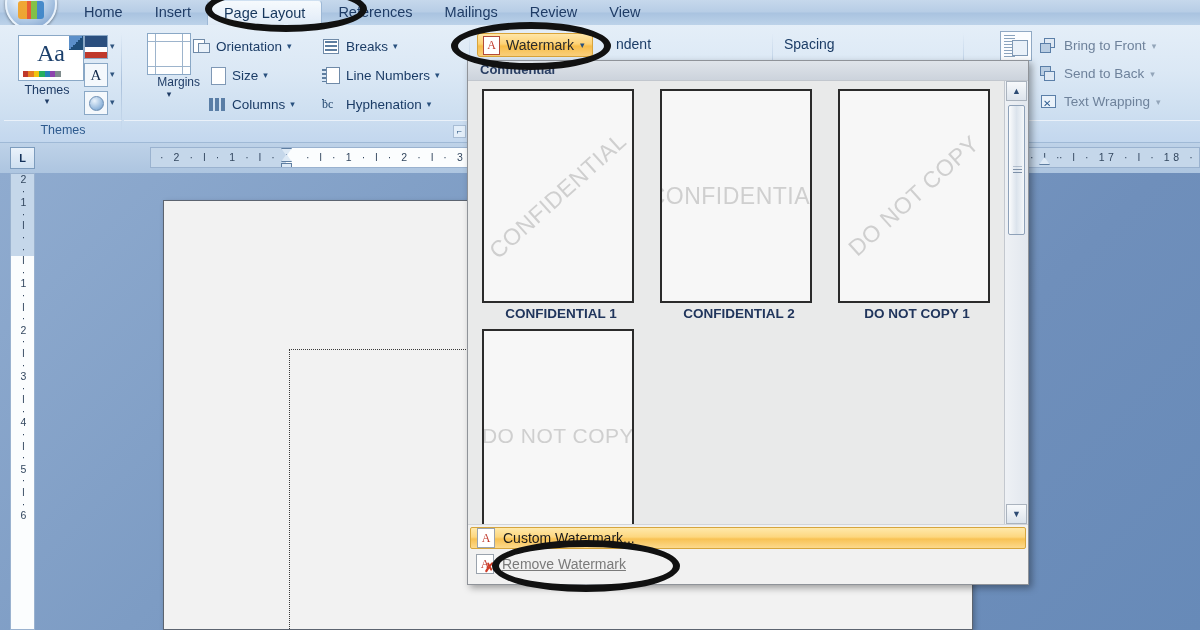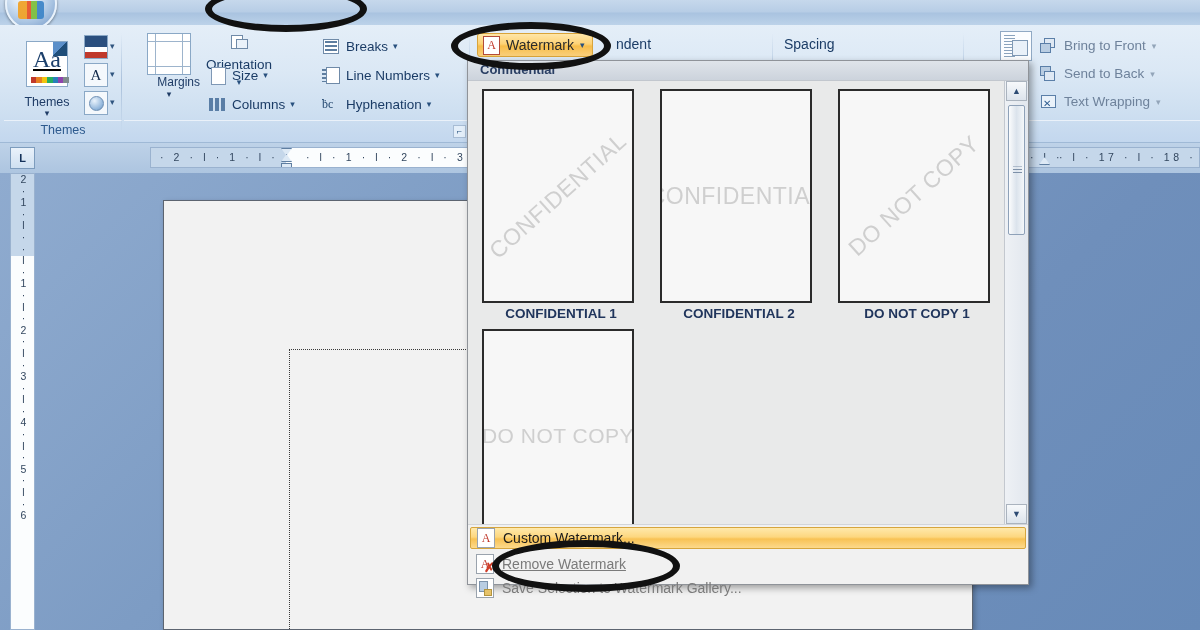--- a/index.html
+++ b/index.html
@@ -52,22 +52,22 @@
   .gsep{ position:absolute; top:6px; width:1px; height:100px;
     background:linear-gradient(to bottom,rgba(255,255,255,0),#a9c0db,rgba(255,255,255,0)); }
   .gstrip{ position:absolute; left:0; bottom:18px; width:100%; height:1px; background:rgba(255,255,255,.6); }
 
   
   #grp-themes{ left:4px; width:118px; }
   .bigbtn{
     position:absolute; left:14px; top:6px; width:58px; text-align:center; cursor:default;
   }
   .themeicon{
-    width:42px; height:46px; margin:8px auto; border:1px solid #8aa8c6; background:#fff;
-    position:relative; box-shadow:inset 0 0 0 1px #fff;text-decoration:underline;
+    width:66px; height:46px; margin:2px auto; border:1px solid #8aa8c6; background:#fff;
+    position:relative; box-shadow:inset 0 0 0 1px #fff;
   }
   .themeicon .aa{ font-size:24px; line-height:34px; color:#1b3f6b; font-family:"Liberation Serif",serif;}
   .themeicon .swatches{ position:absolute; left:4px; bottom:3px; width:38px; height:6px;
     background:linear-gradient(to right,#c0392b 0 14%,#e67e22 14% 28%,#f1c40f 28% 42%,#27ae60 42% 57%,#2980b9 57% 71%,#8e44ad 71% 85%,#7f8c8d 85% 100%); }
   .themeicon .fold{ position:absolute; right:0; top:0; width:14px; height:14px;
     background:linear-gradient(135deg,#5b8fc9 50%, #1f4e79 50%); }
   .bigbtn .cap{ font-size:12.5px; color:#1f3c66; margin-top:1px; }
   .bigbtn .car{ font-size:9px; color:#1f3c66; line-height:8px; }
 
   .smallsq{ position:absolute; width:24px; height:24px; border:1px solid #8aa8c6; background:#f4f8fc; }
@@ -226,20 +226,29 @@
 </style>
 </head>
 <body>
 
 <div id="root">
 
   <div class="tabbar">
     <div class="orb">
       <div class="logo"></div>
     </div>
+    <div class="tabs">
+      <div class="tab">Home</div>
+      <div class="tab">Insert</div>
+      <div class="tab active">Page Layout</div>
+      <div class="tab">References</div>
+      <div class="tab">Mailings</div>
+      <div class="tab">Review</div>
+      <div class="tab">View</div>
+    </div>
   </div>
 
   <div class="ribbon">
 
     <div class="group" id="grp-themes">
       <div class="bigbtn">
         <div class="themeicon">
           <div class="fold"></div>
           <div class="aa">Aa</div>
           <div class="swatches"></div>
@@ -263,21 +272,21 @@
     <div class="group" id="grp-pagesetup">
       <div class="psbig">
         <div class="ic">
           <div class="ich"></div>
             <div class="ich2"></div>
         </div>
         <div class="cap" style="font-size:12px;color:#1f3c66;text-align:right;">Margins</div>
         <div class="car" style="font-size:9px;color:#1f3c66;">▾</div>
       </div>
 
-      <div class="mi" style="left:82px; top:6px;flex-direction:column;">
+      <div class="mi" style="left:68px; top:6px;">
         <span class="gi">
           <span style="position:absolute;left:1px;top:2px;width:12px;height:14px;border:1px solid #6f8aa8;background:#fff;"></span>
           <span style="position:absolute;left:6px;top:6px;width:12px;height:10px;border:1px solid #6f8aa8;background:#eaf2fa;"></span>
         </span>
         <span>Orientation</span>
         <span class="caret">▾</span>
       </div>
       <div class="mi" style="left:84px; top:35px;">
         <span class="gi">
           <span class="icon-page" style="position:absolute;left:3px;top:1px;"></span>
@@ -489,27 +498,20 @@
           </span>
         <span>Custom Watermark...</span>
       </div>
       <div class="menu-item dim" style="top:28px;">
         <span class="mi-ico">
             <span class="ltr">A</span>
             <span class="xx">✗</span>
           </span>
         <span class="underln">Remove Watermark</span>
       </div>
-      <div class="menu-item dim" style="top:52px;">
-        <span class="mi-ico">
-          <span style="position:absolute;left:2px;top:2px;width:9px;height:11px;background:#b9cde2;border:1px solid #7d93ab;"></span>
-          <span style="position:absolute;right:1px;bottom:1px;width:8px;height:7px;background:#e6c36a;border:1px solid #b39440;"></span>
-        </span>
-        <span>Save Selection to Watermark Gallery...</span>
-      </div>
     </div>
   </div>
 
 
   <div class="ann" style="left:205px; top:-14px; width:162px; height:46px;"></div>
   <div class="ann" style="left:451px; top:22px; width:160px; height:48px;"></div>
   <div class="ann" style="left:492px; top:540px; width:188px; height:52px;"></div>
 
 </div>
 

